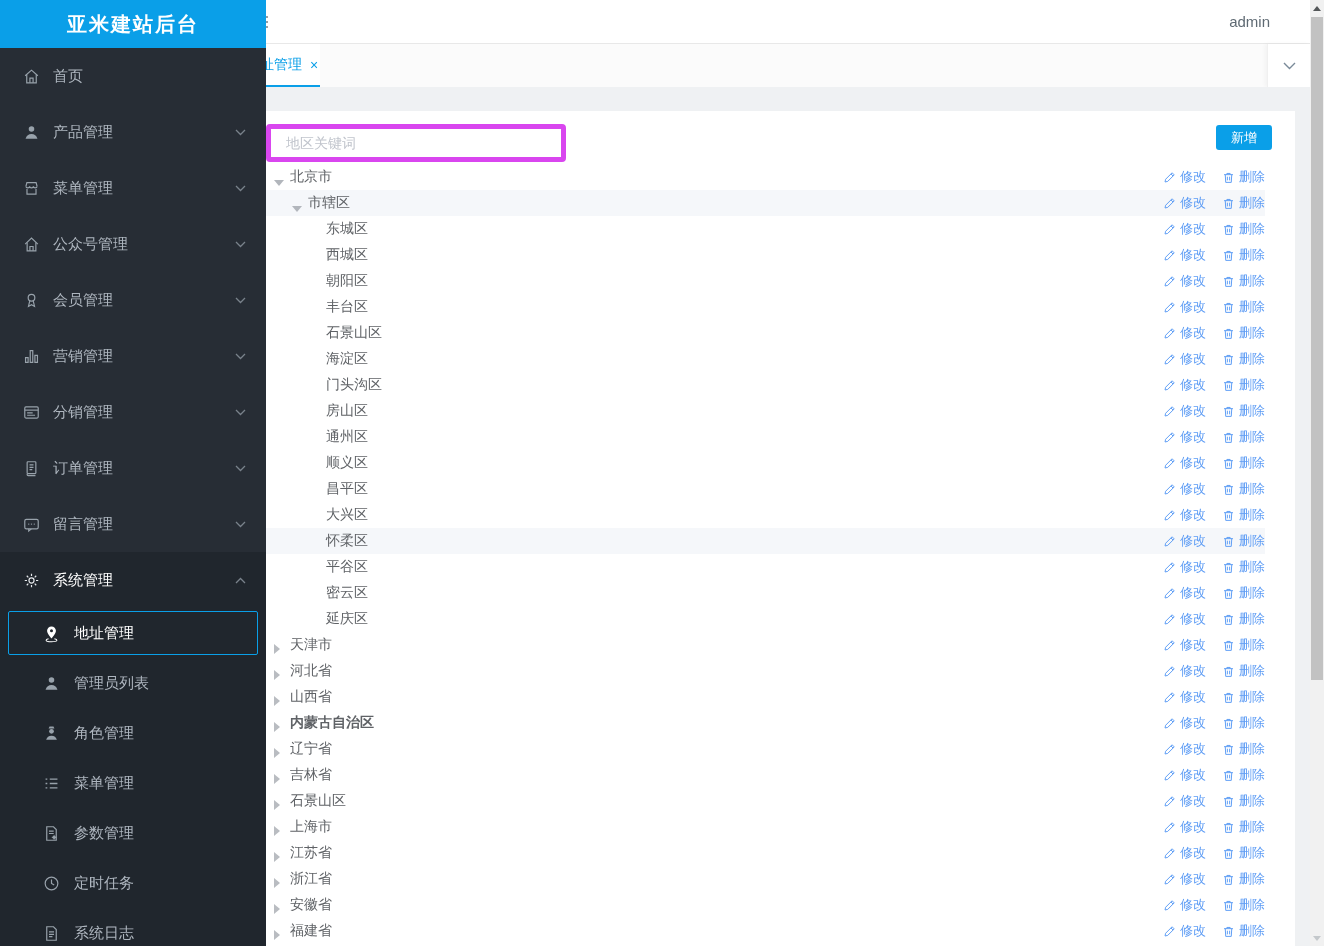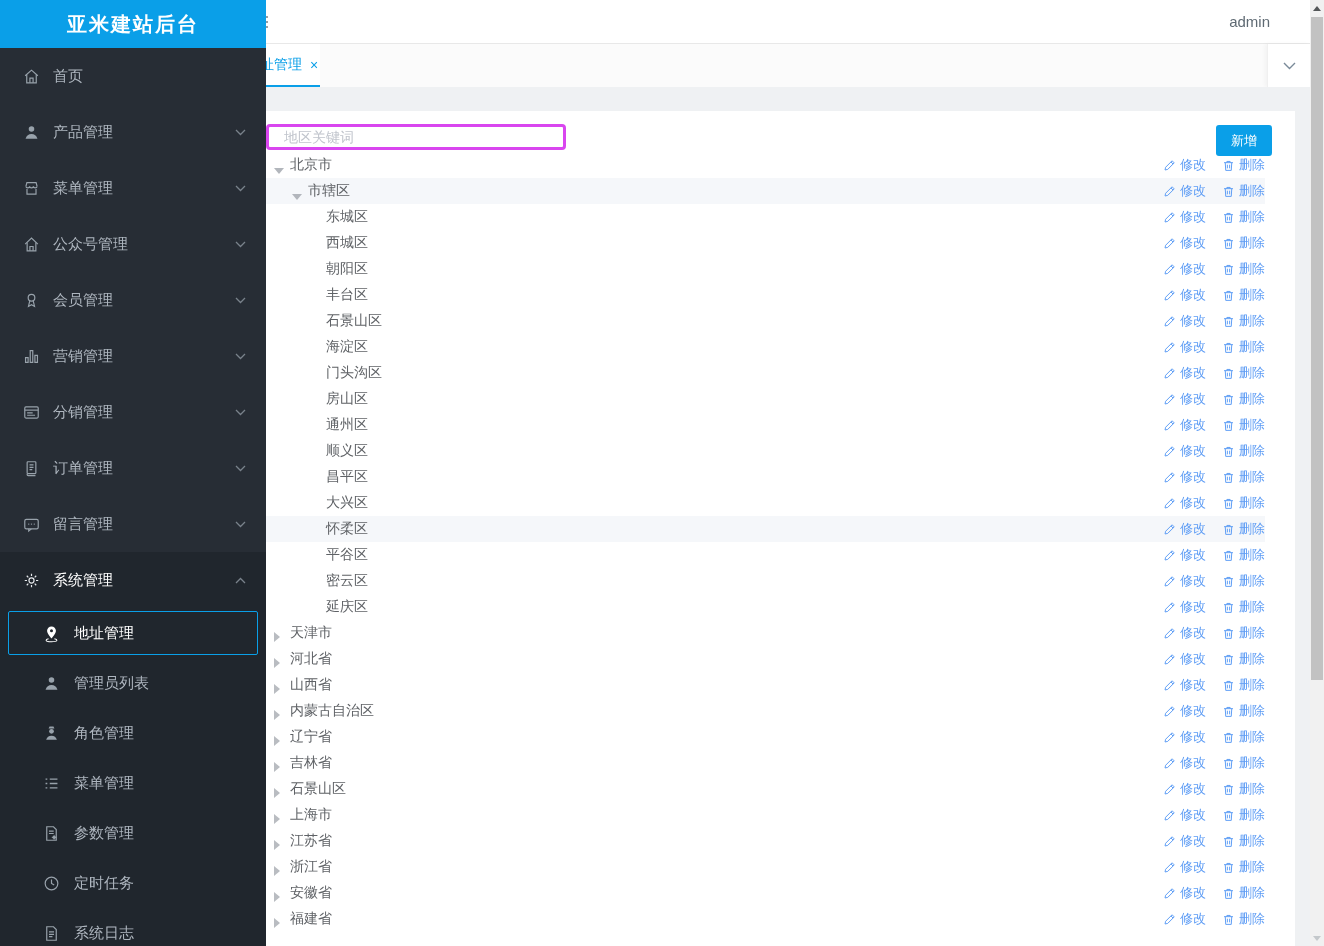--- a/index.html
+++ b/index.html
@@ -32,24 +32,24 @@
   .tabstrip { position:relative; height:43px; background:#fbfbfb; }
   .tab { display:inline-flex; align-items:center; gap:8px; height:100%; margin-left:15px; padding:0 2px;
          background:#fff; border-bottom:2px solid #0a9fe8; color:#0a9fe8; font-size:14px; cursor:pointer; }
   .tab-close { font-size:14px; line-height:1; cursor:pointer; }
   .tab-dd { position:absolute; right:0; top:0; width:43px; height:43px; background:#fff; border-left:1px solid #f0f0f0;
             box-shadow:-2px 0 4px rgba(0,0,0,0.04); display:flex; align-items:center; justify-content:center; color:#7a8a99; cursor:pointer; }
 
   .content { position:absolute; top:87px; left:0; right:0; bottom:0; background:#eff1f3; overflow:hidden; }
   .card { margin:24px 15px 0; background:#fff; height:calc(100% - 24px); position:relative; padding:13px 30px 0 22px; }
 
-  .search-input { width:300px; height:26px; border:3px solid #d946ef; border-radius:4px; padding:0 15px;
+  .search-input { width:300px; height:38px; border:5px solid #d946ef; border-radius:4px; padding:0 15px;
                   font-size:14px; color:#606266; outline:none; font-family:"Liberation Sans", sans-serif; background:#fff; }
   .search-input::placeholder { color:#c0c4cc; }
-  .add-btn { position:absolute; top:14px; right:23px; height:31px; padding:0 15px; background:#0a9fe8; color:#fff;
+  .add-btn { position:absolute; top:14px; right:23px; height:25px; padding:0 15px; background:#0a9fe8; color:#fff;
              border:none; border-radius:3px; font-size:13px; cursor:pointer; font-family:"Liberation Sans", sans-serif; }
 
   
   .tree { margin-top:2px; }
   .trow { height:26px; display:flex; align-items:center; }
   .trow.hl { background:#f5f7fa; }
   .tcell-name { flex:1; min-width:0; display:flex; align-items:flex-end; font-size:14px; color:#5f6266; }
   .tri { width:16px; flex:none; display:flex; align-items:center; cursor:pointer; }
   .tri-down::before { content:''; width:0; height:0; border-left:5px solid transparent; border-right:5px solid transparent; border-top:6px solid #b2b6bc; }
   .tri-right::before { content:''; width:0; height:0; border-top:5px solid transparent; border-bottom:5px solid transparent; border-left:6px solid #b9bcc1; }
@@ -744,21 +744,21 @@
               </a>
               <a class="action-link">
                 <svg width="13" height="13" viewBox="0 0 16 16" fill="none" stroke="currentColor" stroke-width="1.2">
                   <path d="M2.5 4.5h11M6 4.5V3h4v1.5M4 4.5l.6 9.5h6.8l.6-9.5M6.6 7v4.5M9.4 7v4.5"></path>
                 </svg>
                 <span>删除</span>
               </a>
             </div>
           </div>
           <div class="trow">
-            <div class="tcell-name" style="padding-left: 8px;">
+            <div class="tcell-name" style="padding-left: 8px; font-weight: bold;">
               <span class="tri tri-right"></span>
               <span>内蒙古自治区</span>
             </div>
             <div class="tcell-actions">
               <a class="action-link">
                 <svg width="13" height="13" viewBox="0 0 16 16" fill="none" stroke="currentColor" stroke-width="1.2">
                   <path d="M11.2 2.2l2.6 2.6-8 8-3.3.7.7-3.3zM9.8 3.6l2.6 2.6"></path>
                 </svg>
                 <span>修改</span>
               </a>

